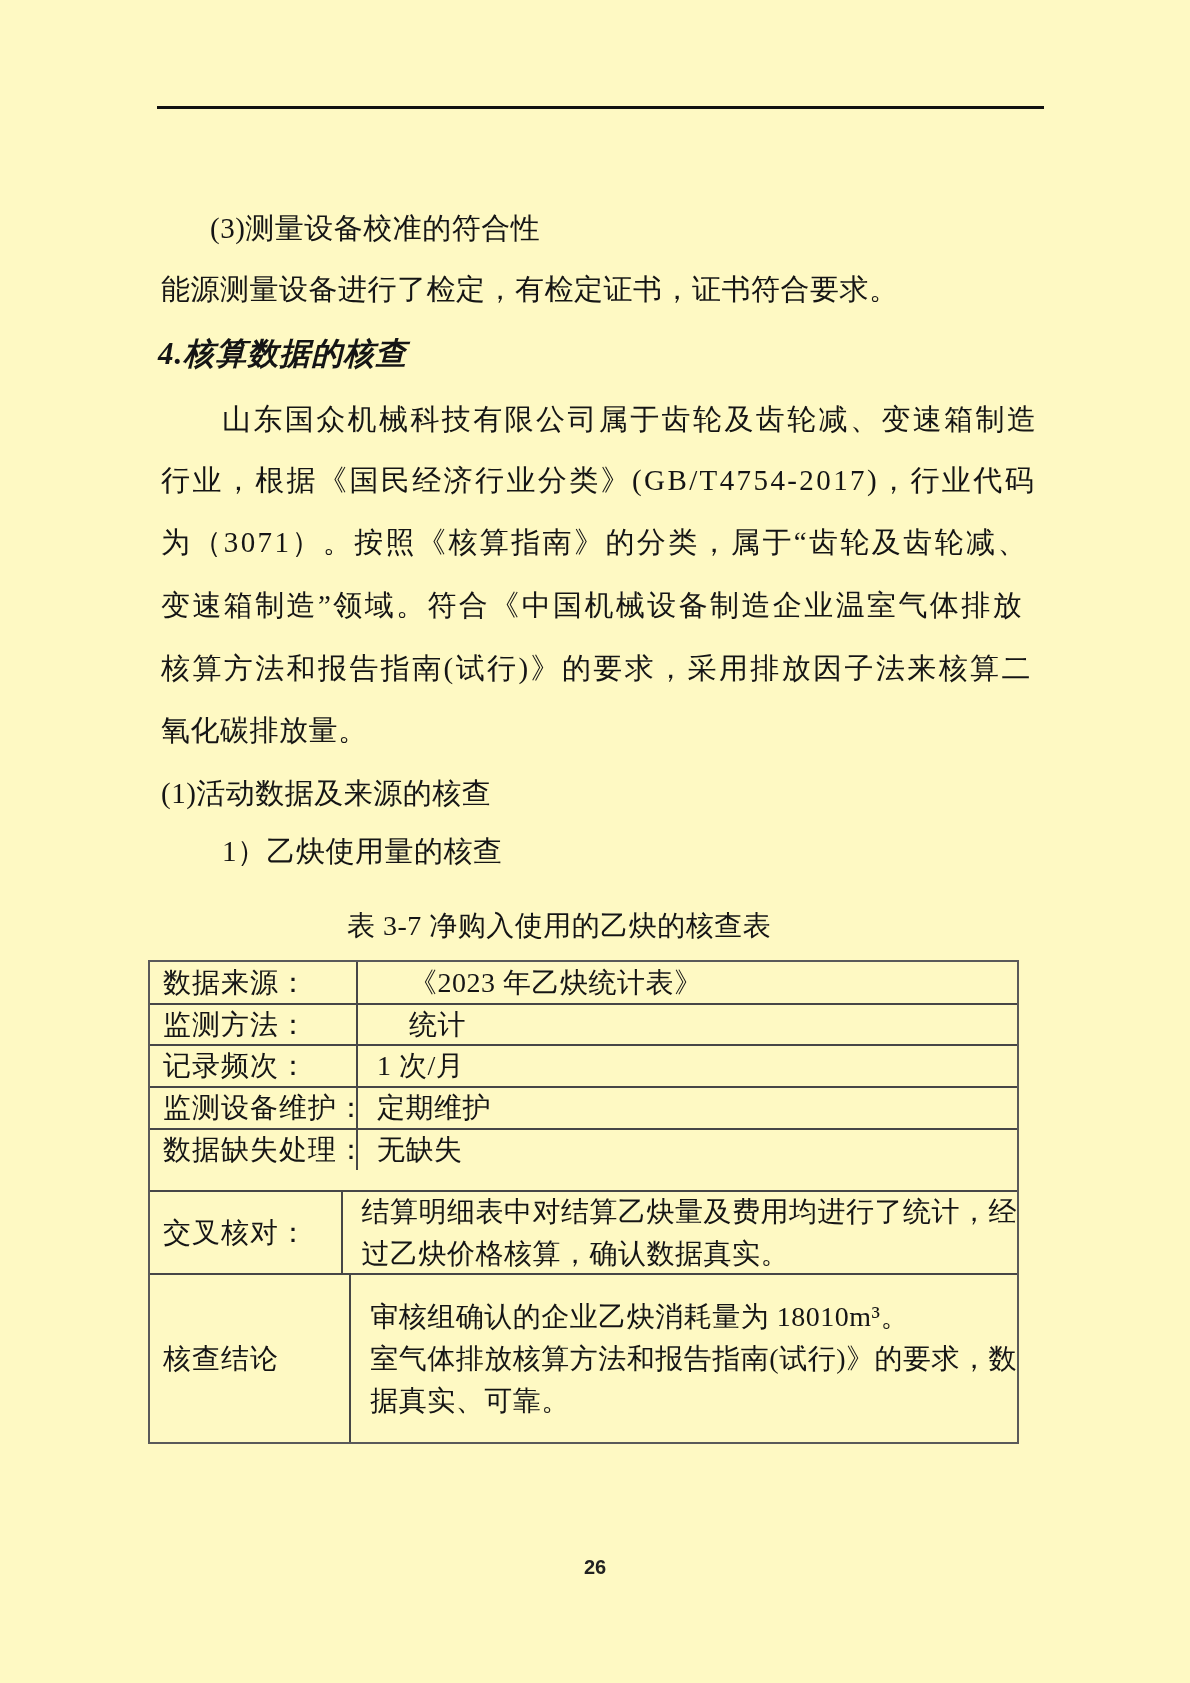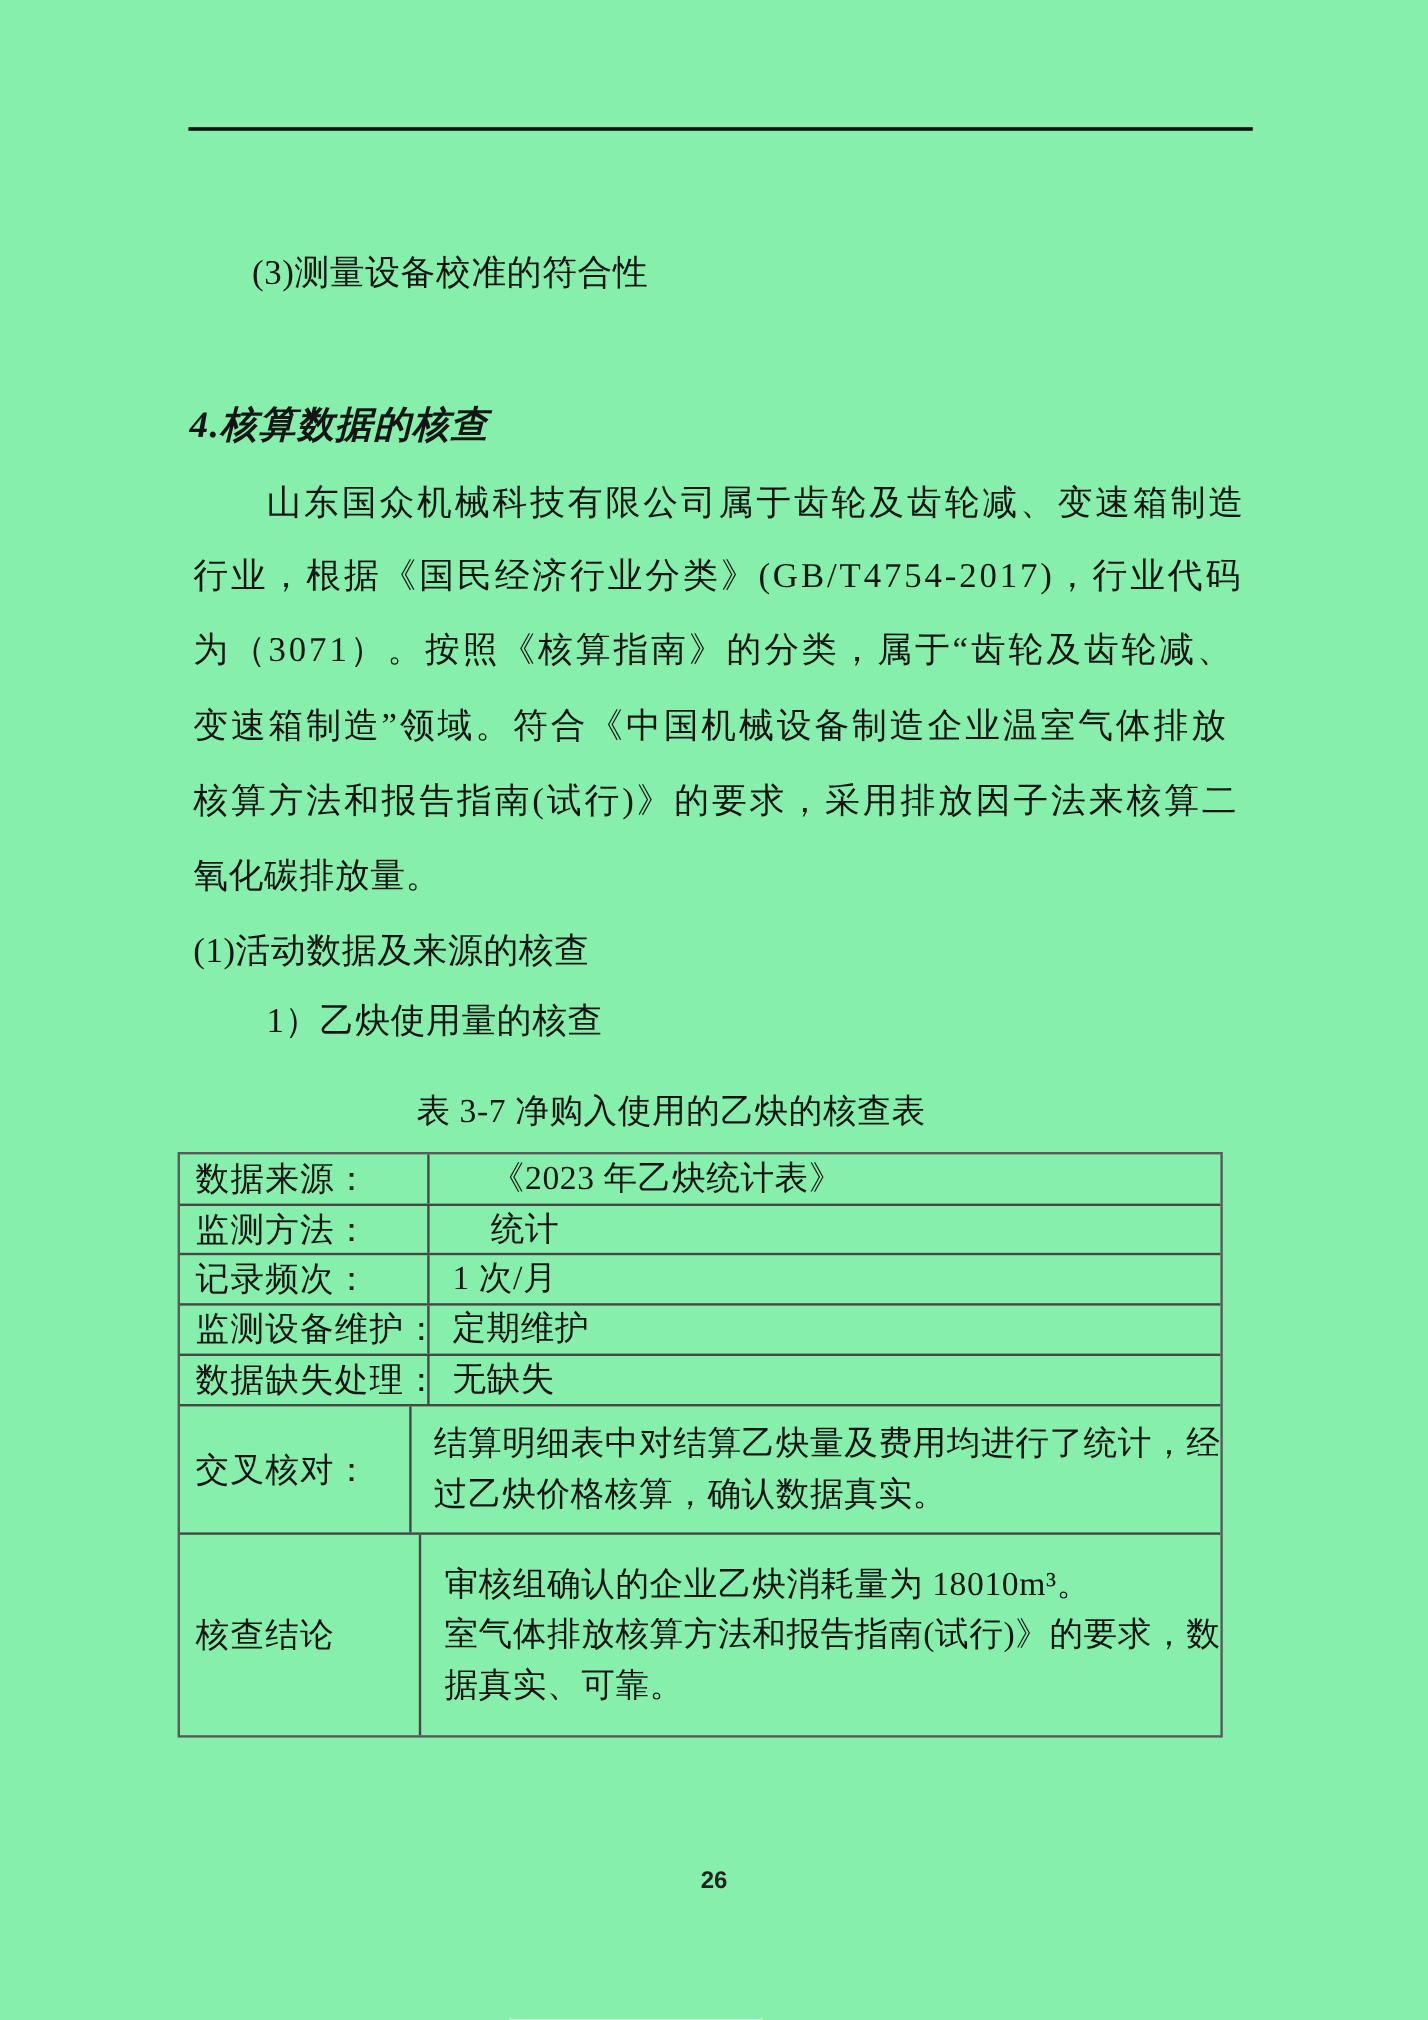--- a/index.html
+++ b/index.html
@@ -4,21 +4,21 @@
 <style>
   html, body {
     margin: 0;
     padding: 0;
     background: #ffffff;
   }
   .page {
     position: relative;
     width: 1190px;
     height: 1683px;
-    background: #86efac;
+    background: #fef9c3;
     font-family: "Liberation Serif", serif;
     color: #151515;
     overflow: hidden;
   }
   .header-rule {
     position: absolute;
     left: 157px;
     top: 106px;
     width: 887px;
     height: 3px;
@@ -79,21 +79,21 @@
     padding-left: 19px;
     font-size: 28px;
     letter-spacing: 0.5px;
   }
   .cell-value .vline {
     line-height: 42px;
     white-space: nowrap;
   }
   .r-s { height: 41px; gap: 32px; }      
   .r-s2 { height: 42px; }
-  .r-m { height: 107px; }      
+  .r-m { height: 83px; margin-top: 20px; }      
   .r-l { height: 169px; }     
   .page-number {
     position: absolute;
     left: 0;
     top: 1556px;
     width: 1190px;
     text-align: center;
     font-family: "Liberation Sans", sans-serif;
     font-size: 20px;
     font-weight: bold;
@@ -102,20 +102,21 @@
 </style>
 </head>
 <body>
 
 <div class="page">
 
   <div class="header-rule"></div>
 
   <div class="tline" style="left:210px; top:211px;">(3)测量设备校准的符合性</div>
 
+  <div class="tline" style="left:161px; top:272px;">能源测量设备进行了检定，有检定证书，证书符合要求。</div>
 
   <div class="tline bold-heading" style="left:158px; top:337px;font-style:italic;">4.核算数据的核查</div>
 
   <div class="tline just" style="left:222px; top:402px;">山东国众机械科技有限公司属于齿轮及齿轮减、变速箱制造</div>
   <div class="tline just" style="left:161px; top:463px;">行业，根据《国民经济行业分类》(GB/T4754-2017)，行业代码</div>
   <div class="tline just" style="left:161px; top:525px;">为（3071）。按照《核算指南》的分类，属于“齿轮及齿轮减、</div>
   <div class="tline just" style="left:161px; top:588px;">变速箱制造”领域。符合《中国机械设备制造企业温室气体排放</div>
   <div class="tline just" style="left:161px; top:651px;">核算方法和报告指南(试行)》的要求，采用排放因子法来核算二</div>
   <div class="tline" style="left:161px; top:713px;">氧化碳排放量。</div>
 

